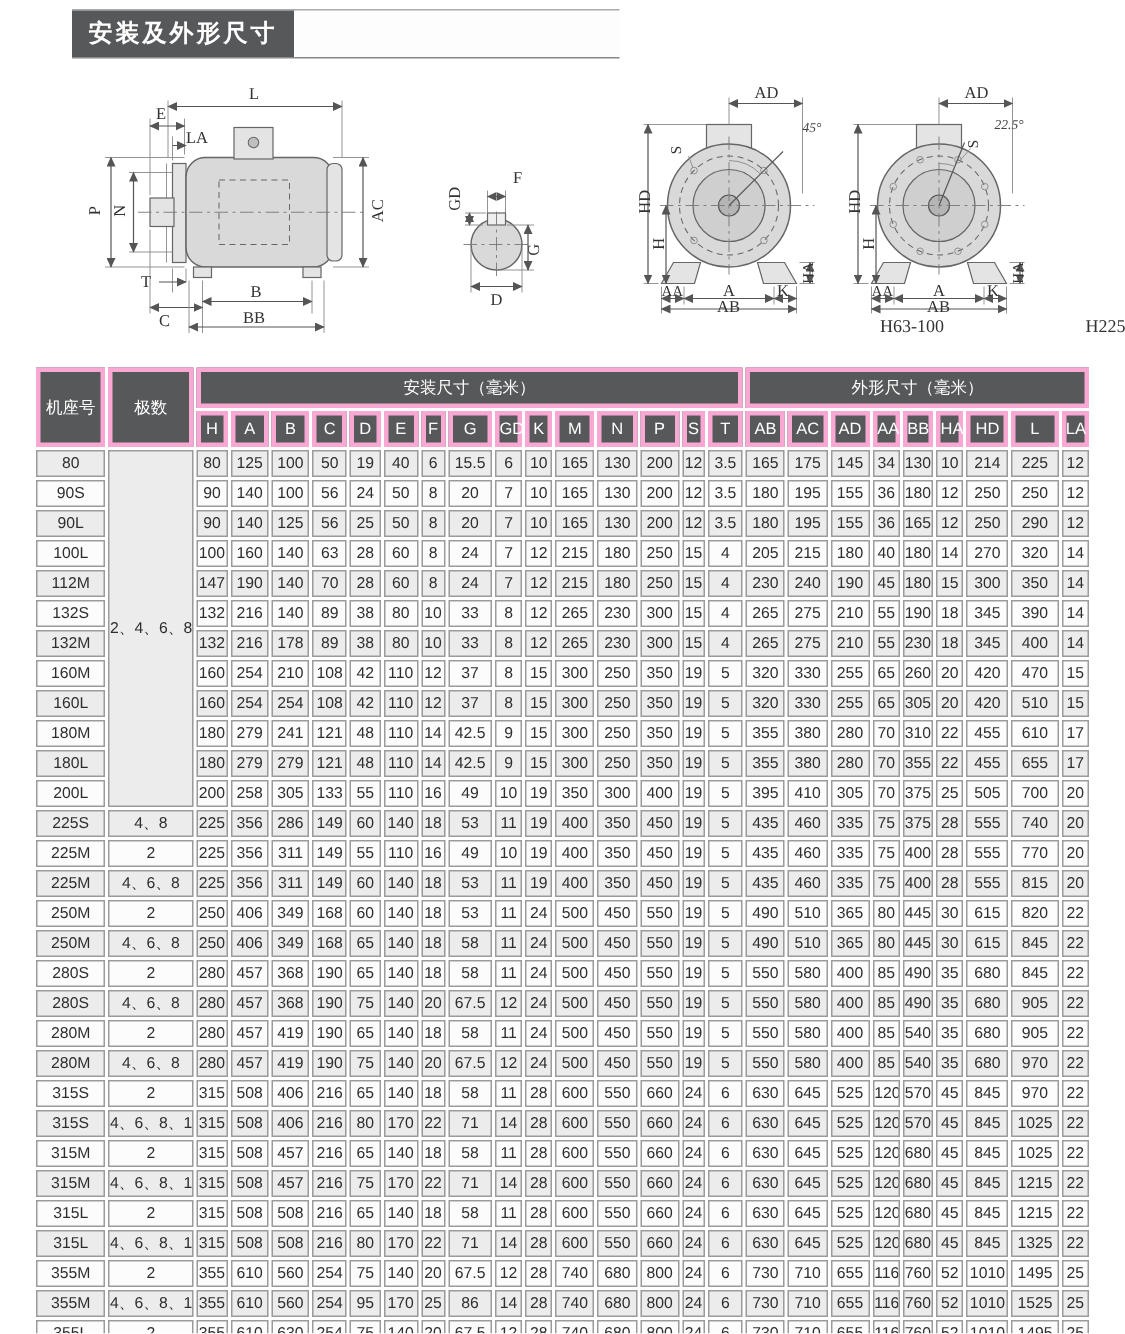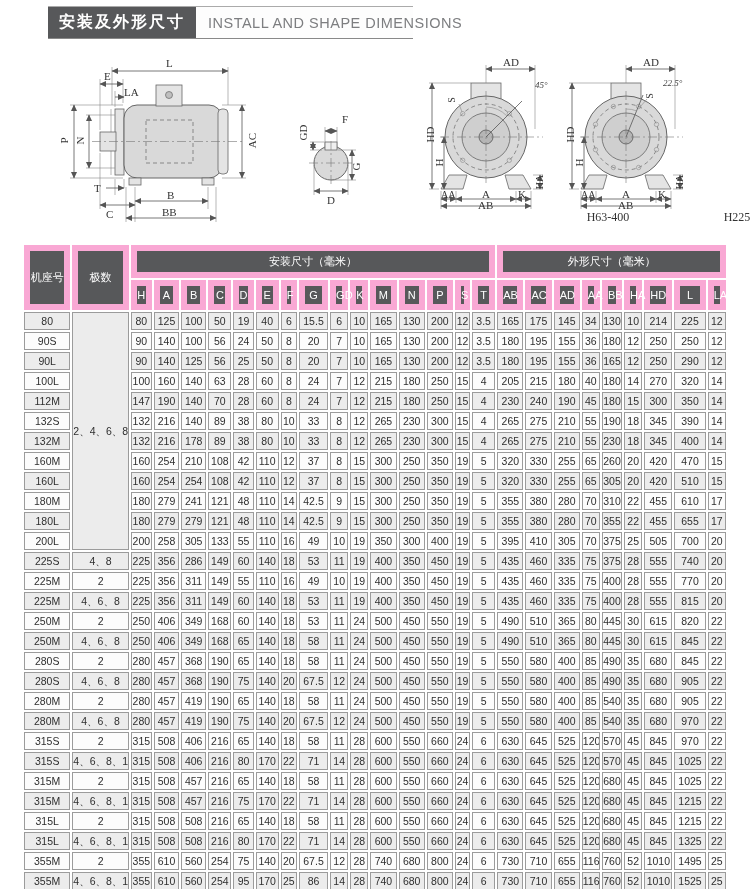--- a/index.html
+++ b/index.html
@@ -26,21 +26,21 @@
   .ext{stroke:#888;stroke-width:.6;fill:none;}
   .body-fill{fill:#d9d9d9;stroke:#666;stroke-width:1;}
   .lite-fill{fill:#e4e4e4;stroke:#666;stroke-width:.8;}
   .dash{stroke:#666;stroke-width:.7;fill:none;stroke-dasharray:4 3;}
   .cline{stroke:#777;stroke-width:.6;fill:none;stroke-dasharray:9 3 2 3;}
 
   
   #dim-table{position:absolute;left:22px;top:243px;width:706px;
              border-collapse:separate;border-spacing:2px;background:#fff;table-layout:fixed;}
   #dim-table th{background:#57585a;color:#fff;font-weight:normal;font-size:11px;
-                border:6px solid #f9a8d4;padding:3px 0;text-align:center;}
+                border:3px solid #f9a8d4;padding:3px 0;text-align:center;}
   #dim-table td{border:1px solid #9b9b9b;font-size:10.5px;text-align:center;
                 padding:0;height:16px;line-height:16px;color:#2e2e2e;
                 overflow:hidden;white-space:nowrap;}
   #dim-table tbody tr:nth-child(odd) td{background:#ececec;}
   #dim-table tbody tr:nth-child(even) td{background:#fcfcfc;}
   #dim-table td.poles-merged{background:#fcfcfc;}
 </style>
 </head>
 <body>
 
@@ -49,21 +49,20 @@
   <svg width="0" height="0" style="position:absolute">
     <defs>
       <marker id="arr" markerWidth="7" markerHeight="6" refX="6" refY="3" orient="auto-start-reverse" markerUnits="userSpaceOnUse">
         <path d="M0,0 L6.5,3 L0,6 z" fill="#555"></path>
       </marker>
     </defs>
   </svg>
 
   <div class="hdr">
     <span class="hdr-zh">安装及外形尺寸</span>
-    <span class="hdr-en">INSTALL AND SHAPE DIMENSIONS</span>
   </div>
 
   <div class="diag" style="left:60px;top:57px;width:280px;height:178px;">
     <svg width="280" height="178">
 
       <rect x="55" y="52" width="9" height="66" class="lite-fill"></rect>
       <line x1="51" y1="52" x2="51" y2="118" class="ext"></line>
       <rect x="40" y="75" width="16" height="19" class="lite-fill"></rect>
 
       <rect x="64" y="48" width="98" height="73" rx="13" class="body-fill"></rect>
@@ -209,21 +208,21 @@
     <span class="dlbl" style="left:78px;top:0px;">AD</span>
     <span class="dlbl ang" style="left:78px;top:24px;">45°</span>
     <span class="dlbl rot" style="left:24px;top:38px;font-size:10px;">S</span>
     <span class="dlbl rot" style="left:-2px;top:72px;">HD</span>
     <span class="dlbl rot" style="left:11px;top:100px;">H</span>
     <span class="dlbl" style="left:16px;top:133px;font-size:10px;">AA</span>
     <span class="dlbl" style="left:57px;top:132px;">A</span>
     <span class="dlbl" style="left:93px;top:132px;">K</span>
     <span class="dlbl rot" style="left:108px;top:120px;font-size:10px;">HA</span>
     <span class="dlbl" style="left:53px;top:143px;">AB</span>
-    <span class="cap" style="top:153px;">H63-400</span>
+    <span class="cap" style="top:153px;">H63-100</span>
   </div>
 
   <div class="diag" style="left:565px;top:57px;width:122px;height:165px;">
     <svg width="122" height="165">
       <rect x="46" y="26" width="30" height="24" class="lite-fill"></rect>
       <path d="M24,118 L42,118 L38,132 L16,132 Z" class="lite-fill"></path>
       <path d="M98,118 L80,118 L84,132 L106,132 Z" class="lite-fill"></path>
       <circle cx="61" cy="80" r="41" class="body-fill"></circle>
       <circle cx="61" cy="80" r="33" class="dash"></circle>
       <circle cx="61" cy="80" r="24" fill="#cfcfcf" stroke="#666" stroke-width=".8"></circle>

